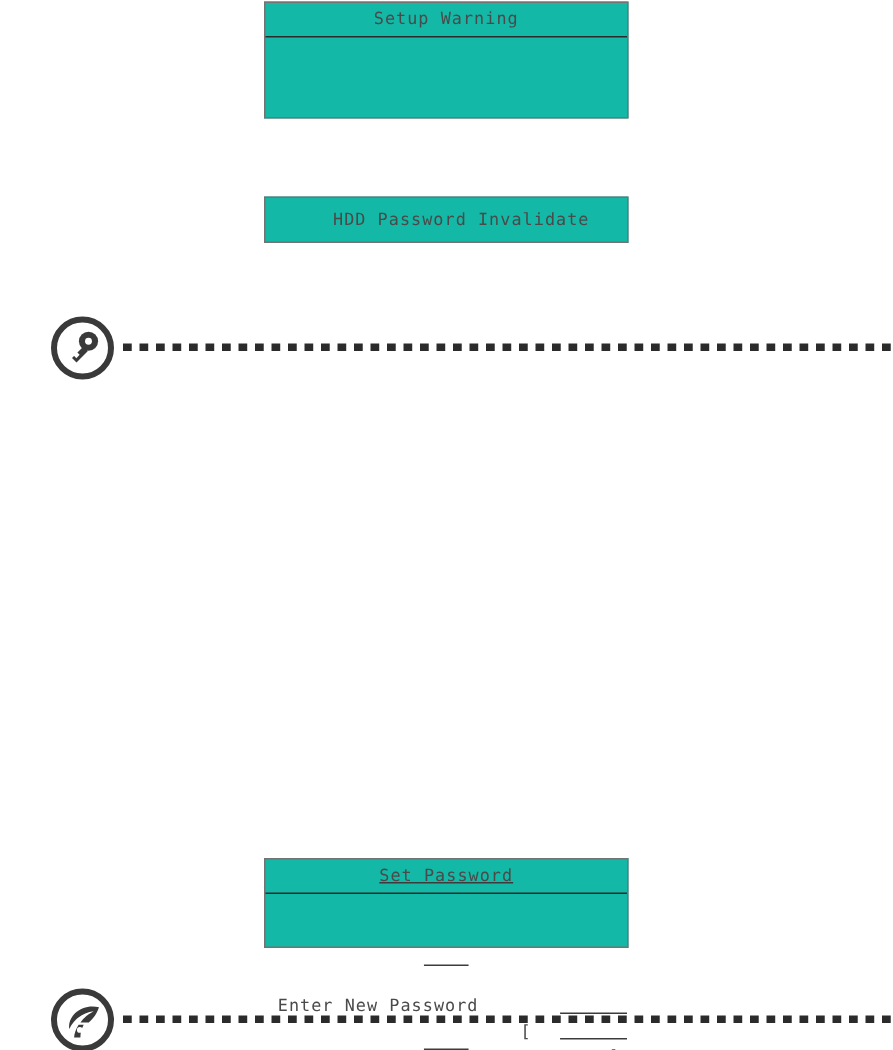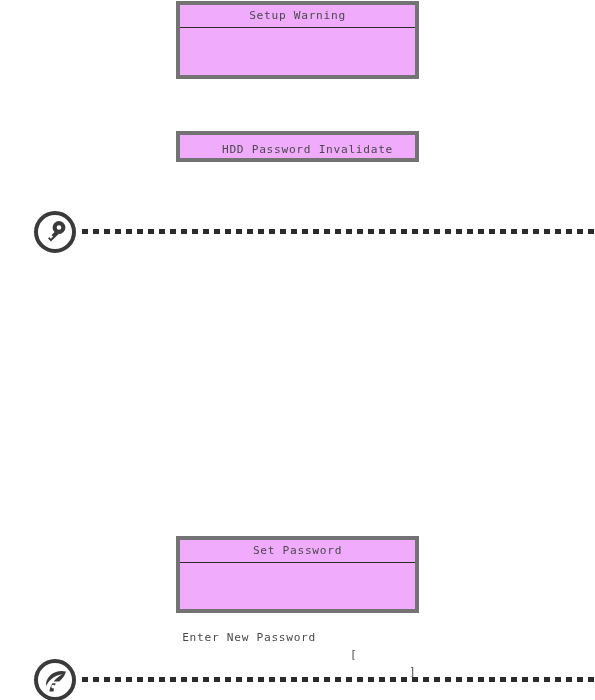--- a/index.html
+++ b/index.html
@@ -15,22 +15,22 @@
     overflow: hidden;
     font-family: "DejaVu Sans Mono", "Liberation Mono", monospace;
     color: #3c3c3c;
     -webkit-font-smoothing: none;
   }
 
   
   .dialog {
     position: absolute;
     box-sizing: border-box;
-    border: 4px solid #737373;
-    background: #f0abfc;
+    border: 1px solid #737373;
+    background: #14b8a6;
   }
   .dialog-title {
     height: 22px;
     line-height: 22px;
     text-align: center;
     font-size: 11.2px;
     letter-spacing: 0.7px;
     border-bottom: 1px solid #2b2b2b;
     white-space: pre;
     color: #4a4a4a;
@@ -69,23 +69,24 @@
     padding-left: 20px;
   }
   #box-hdd-invalid .dialog-title {
     height: 29px;
     line-height: 29px;
   }
 
   
   #box-set-password {
     left: 176px;
-    top: 536px;
+    top: 572px;
     width: 243px;
-    height: 77px;
+    height: 60px;
+    text-decoration: underline;
   }
   #box-set-password .dialog-body {
     padding-top: 10px;
   }
   .field-row {
     position: relative;
     height: 17px;
     line-height: 17px;
     white-space: pre;
     text-align: right;

